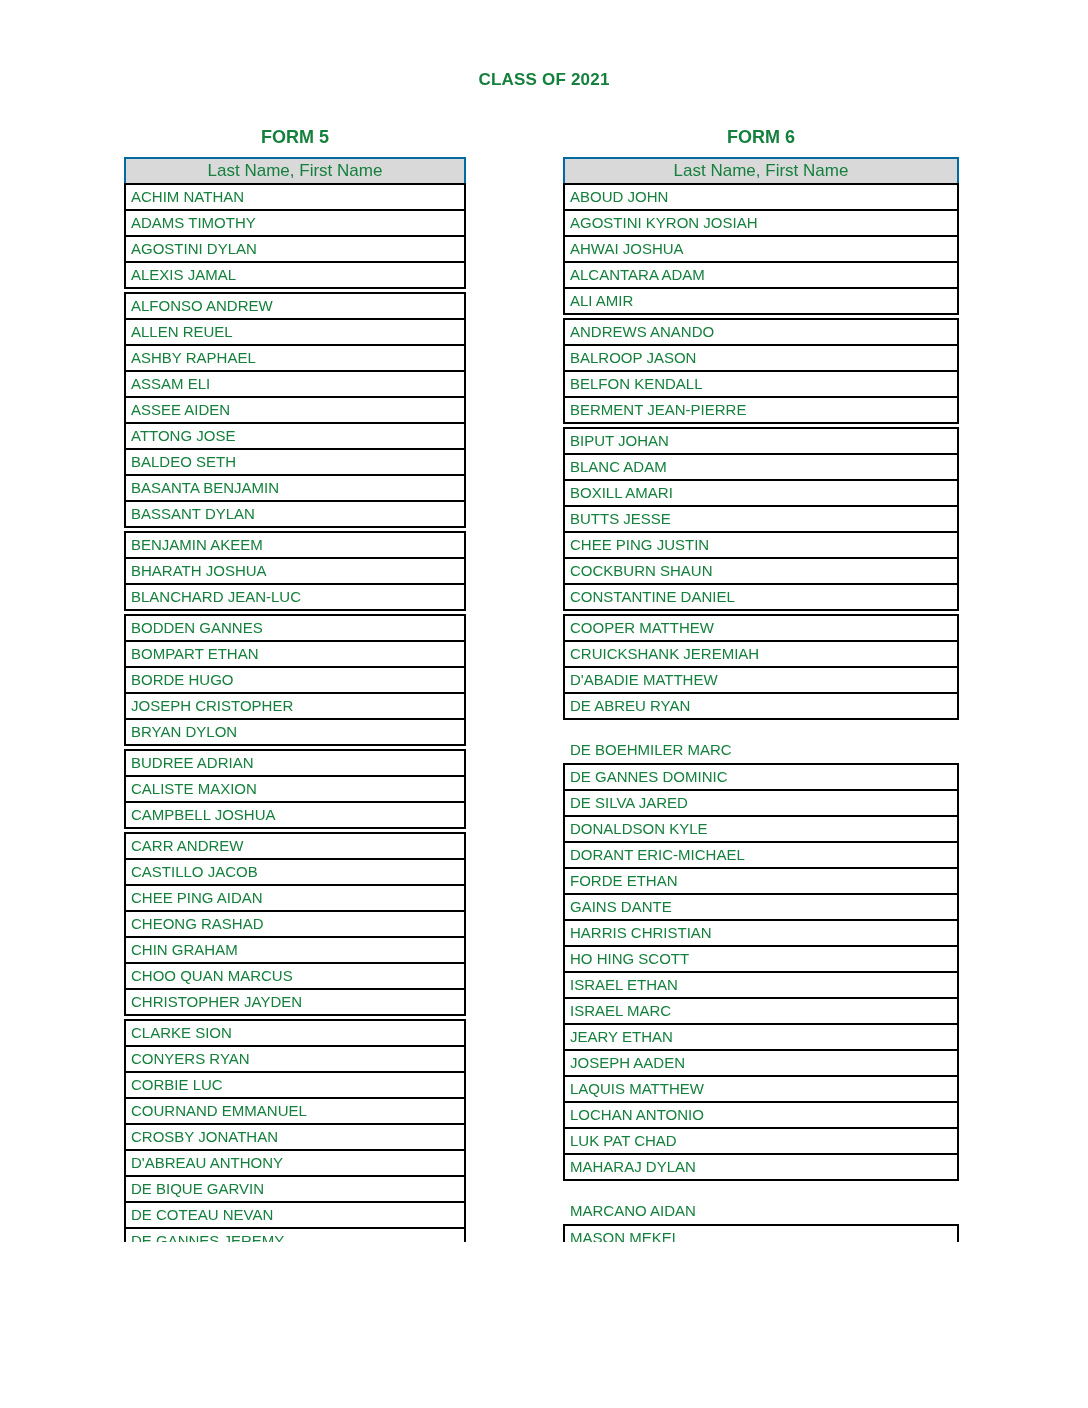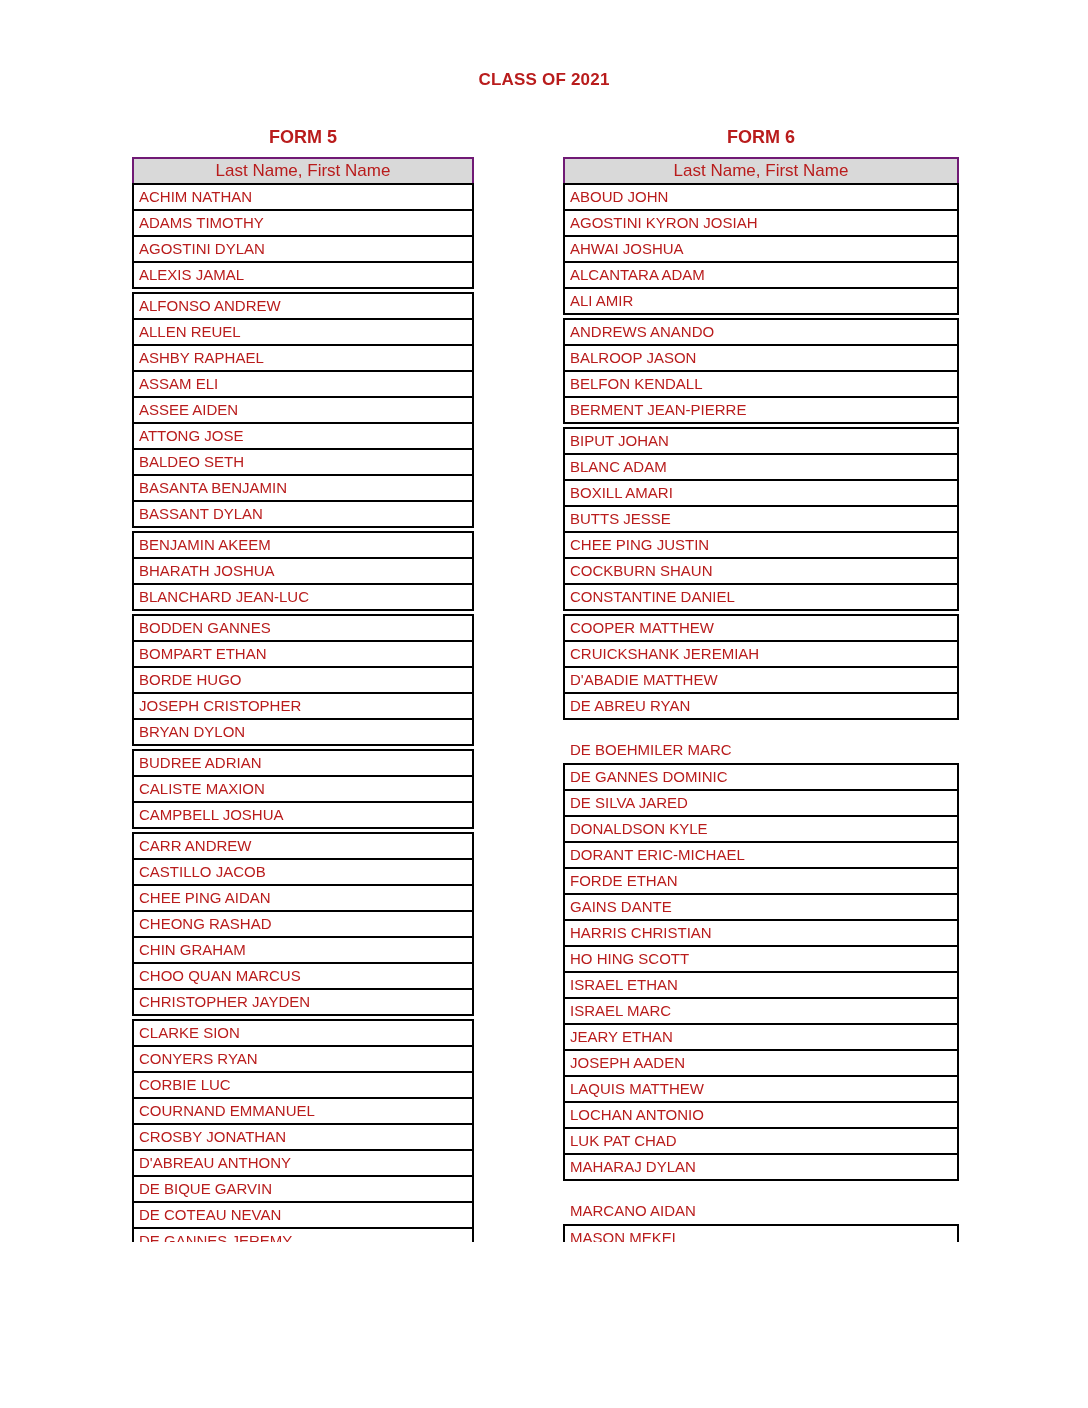--- a/index.html
+++ b/index.html
@@ -2,48 +2,48 @@
 <html><head>
 <meta charset="utf-8">
 <style>
   html, body { margin: 0; padding: 0; background: #ffffff; }
   .page {
     position: relative;
     width: 1088px;
     height: 1242px;
     background: #ffffff;
     font-family: "Liberation Sans", sans-serif;
-    color: #b91c1c;
+    color: #15803d;
     overflow: hidden;
   }
   .doc-title {
     position: absolute;
     top: 70px;
     left: 0;
     right: 0;
     text-align: center;
     font-size: 17px;
     font-weight: bold;
     letter-spacing: 0.2px;
   }
   .form-wrap { position: absolute; top: 127px; }
-  .form-wrap.f5 { left: 132px; width: 342px; }
+  .form-wrap.f5 { left: 124px; width: 342px; }
   .form-wrap.f6 { left: 563px; width: 396px; }
   .form-title {
     text-align: center;
     font-size: 18px;
     font-weight: bold;
     height: 22px;
     margin-bottom: 8px;
   }
   .hdr {
     box-sizing: border-box;
     height: 28px;
     line-height: 24px;
-    border: 2px solid #701a75;
+    border: 2px solid #0369a1;
     background: #d9d9d9;
     text-align: center;
     font-size: 17px;
   }
   .row {
     box-sizing: border-box;
     height: 28px;
     line-height: 24px;
     border: 2px solid #000000;
     margin-top: -2px;

